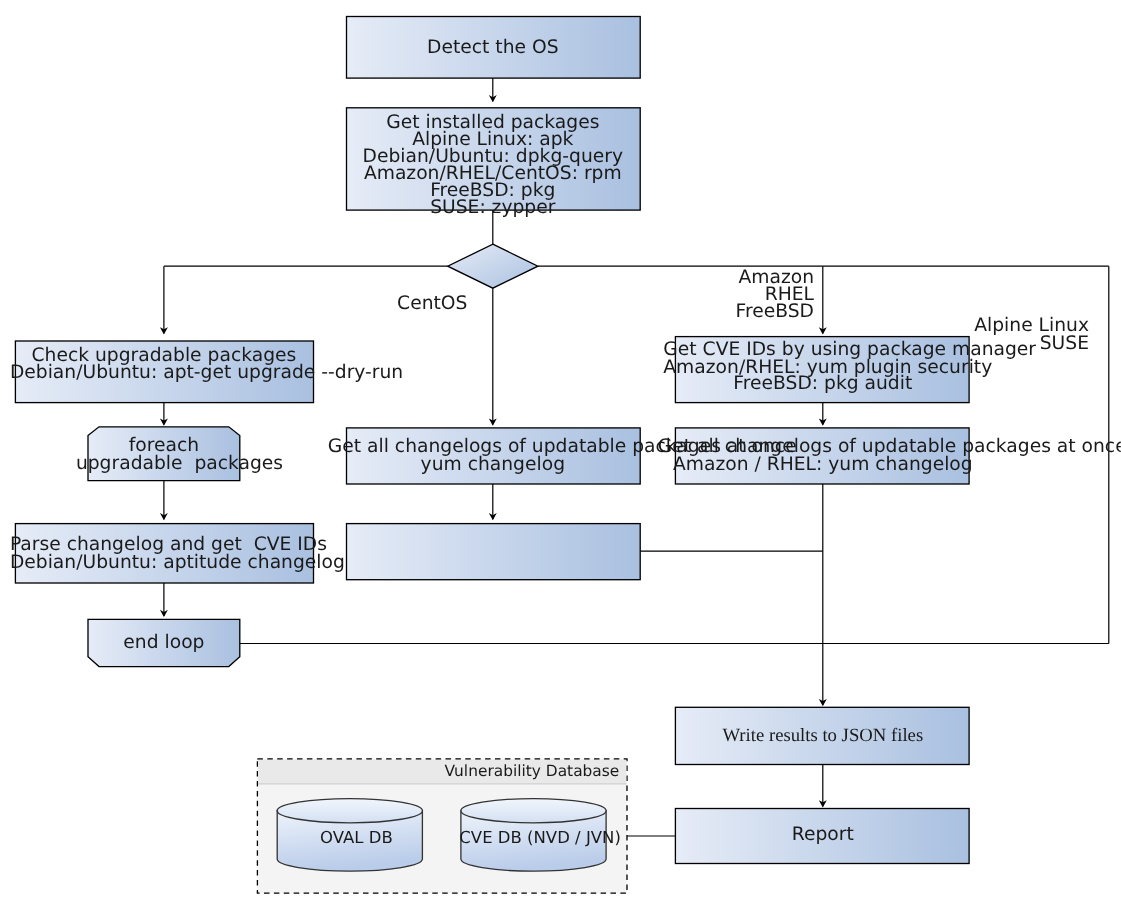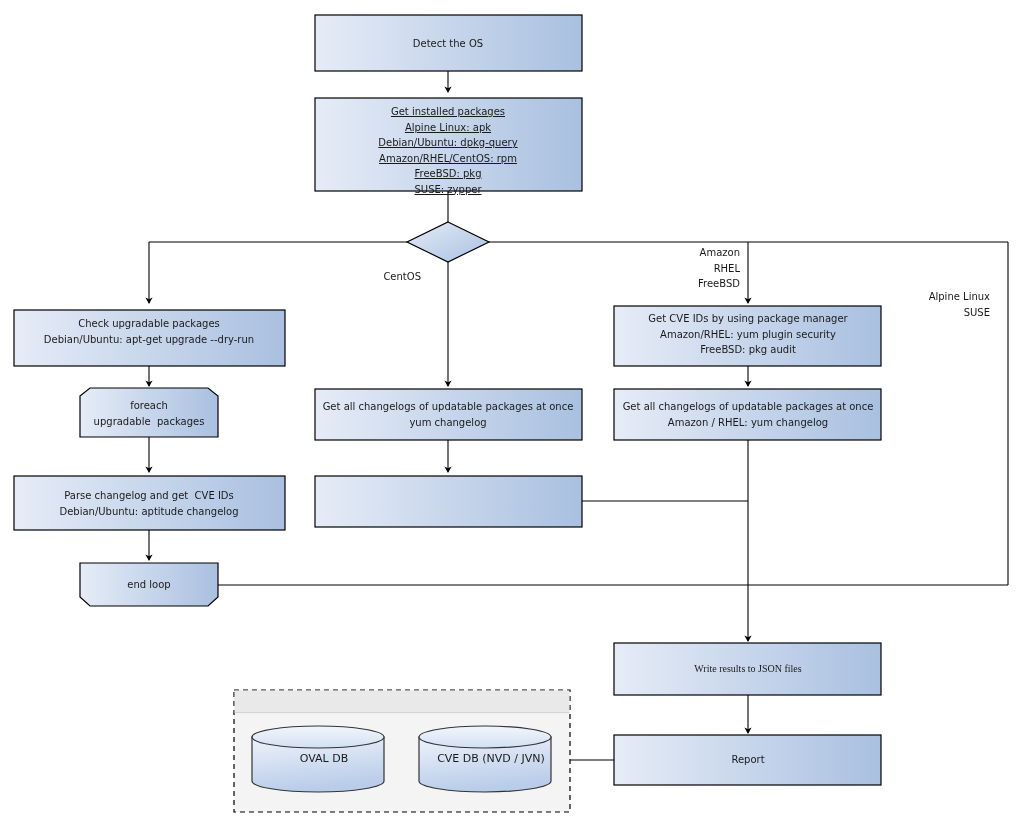--- a/index.html
+++ b/index.html
@@ -23,42 +23,42 @@
     width: 1019px;
     height: 823px;
     pointer-events: none;
   }
   svg.layer .node-shape { pointer-events: all; }
 
   
   .lbl {
     position: absolute;
     color: #1a1a1a;
-    font-size: 10px;
+    font-size: 17px;
     line-height: 15.5px;
     white-space: pre;
     text-align: center;
     pointer-events: none;
   }
   .lbl.ctr {
     transform: translateX(-50%);
   }
   .lbl.branchleft {
     text-align: left;
   }
   .grouptitle {
     position: absolute;
     font-size: 14px;
     color: #1a1a1a;
     text-align: right;
     white-space: pre;
   }
   .dbtext {
     position: absolute;
-    font-size: 11px;
+    font-size: 15px;
     color: #1a1a1a;
     text-align: center;
     transform: translateX(-50%);
     white-space: pre;
     padding-left: 12px;
   }
 </style>
 </head>
 <body>
 
@@ -162,21 +162,21 @@
 
     <rect class="node-shape" x="614" y="389" width="267" height="51" fill="url(#boxGrad)" stroke="#000000" stroke-width="1.2"></rect>
 
     <rect class="node-shape" x="614" y="643" width="267" height="52" fill="url(#boxGrad)" stroke="#000000" stroke-width="1.2"></rect>
 
     <rect class="node-shape" x="614" y="735" width="267" height="50" fill="url(#boxGrad)" stroke="#000000" stroke-width="1.2"></rect>
   </svg>
 
   <div class="lbl ctr" style="left:448px; top:36px; width:260px;">Detect the OS</div>
 
-  <div class="lbl ctr" style="left:448px; top:104px; width:315px;text-decoration:underline;">Get installed packages
+  <div class="lbl ctr" style="left:448px; top:104px; width:315px;">Get installed packages
 Alpine Linux: apk
 Debian/Ubuntu: dpkg-query
 Amazon/RHEL/CentOS: rpm
 FreeBSD: pkg
 SUSE: zypper</div>
 
 
   <div class="lbl" style="left:361px; top:269px; width:60px; text-align:right;">CentOS</div>
 
   <div class="lbl" style="left:648px; top:245px; width:92px; text-align:right;">Amazon
@@ -205,18 +205,19 @@
 Amazon / RHEL: yum changelog</div>
 
   <div class="lbl ctr" style="left:748px; top:311px; width:290px;">Get CVE IDs by using package manager
 Amazon/RHEL: yum plugin security
 FreeBSD: pkg audit</div>
 
   <div class="lbl ctr" style="left:748px; top:661px; width:265px;font-family:Liberation Serif, serif;">Write results to JSON files</div>
 
   <div class="lbl ctr" style="left:748px; top:752px; width:243px;">Report</div>
 
+  <div class="grouptitle" style="left:250px; top:693px; width:313px;">Vulnerability Database</div>
 
   <div class="dbtext" style="left:318px; top:752px; width:130px;">OVAL DB</div>
 
   <div class="dbtext" style="left:485px; top:752px; width:160px;">CVE DB (NVD / JVN)</div>
 
 </div>
 
 </body></html>

